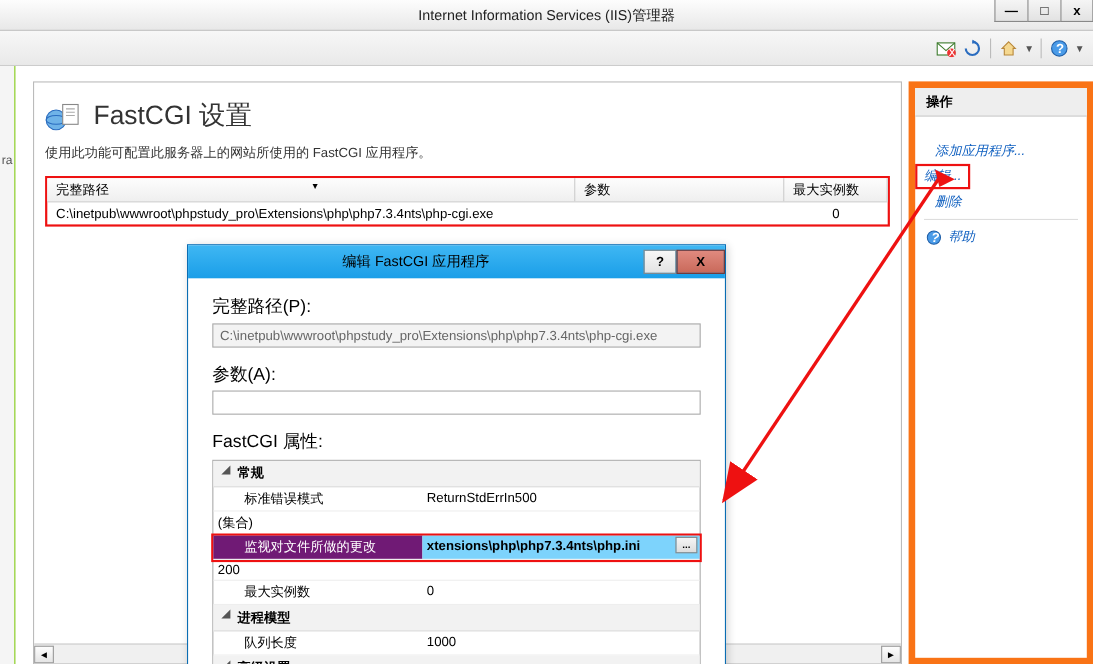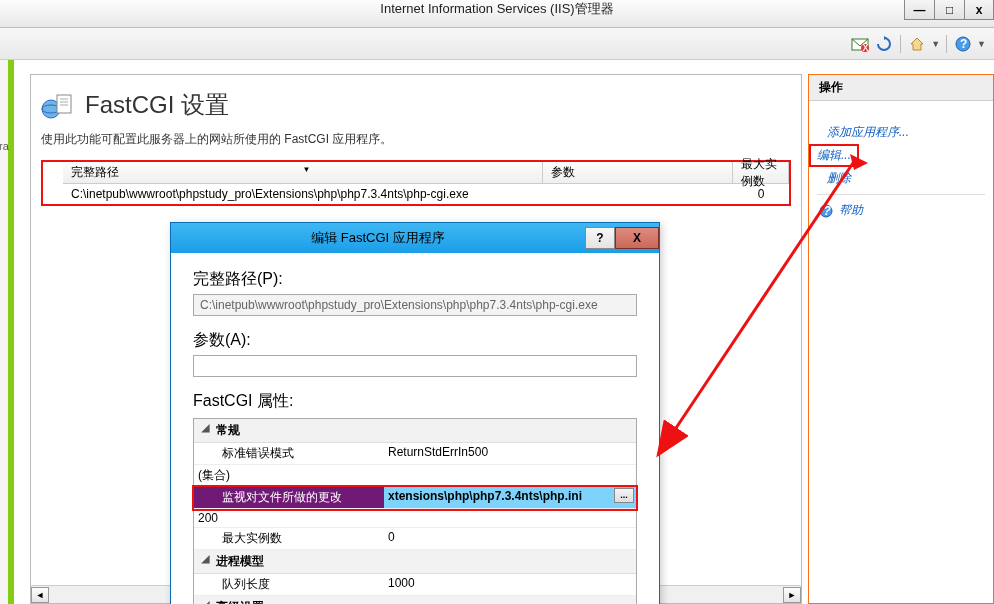--- a/index.html
+++ b/index.html
@@ -1,45 +1,45 @@
 <!DOCTYPE html>
 <html><head>
 <meta charset="utf-8">
 <style>
 * { box-sizing: border-box; margin: 0; padding: 0; font-family: "Microsoft YaHei", "Segoe UI", Tahoma, sans-serif; font-size: 12px; }
 body { background: #fff; width: 994px; height: 604px; overflow: hidden; position: relative; }
 
 
-.titlebar { height: 28px; background: linear-gradient(#fdfdfd, #e8e8e8); border-bottom: 1px solid #bbb; display: flex; align-items: flex-start; position: relative; }
+.titlebar { height: 28px; background: linear-gradient(#fdfdfd, #e8e8e8); border-bottom: 1px solid #bbb; display: flex; align-items: center; position: relative; }
 .titlebar-title { flex: 1; text-align: center; font-size: 13px; color: #222; }
 .titlebar-btns { position: absolute; right: 0; top: 0; display: flex; }
 .titlebar-btn { width: 30px; height: 20px; border: 1px solid #888; border-top: none; display: flex; align-items: center; justify-content: center; background: linear-gradient(#f5f5f5,#e2e2e2); font-weight: bold; font-family: Arial; }
 .titlebar-btn:first-child { border-right: none; }
 .titlebar-btn:nth-child(2) { border-right: none; }
 
 
 .toolbar { height: 32px; background: linear-gradient(#f7f7f7,#e9e9e9); border-bottom: 1px solid #ccc; display: flex; align-items: center; justify-content: flex-end; padding: 0 8px; gap: 4px; }
 .toolbar-icon { width: 20px; height: 20px; display: flex; align-items: center; justify-content: center; }
 .toolbar-sep { width: 1px; height: 18px; background: #bbb; margin: 0 2px; }
 
 
 .main-area { position: absolute; top: 60px; left: 0; right: 0; bottom: 0; display: flex; }
-.left-edge { width: 14px; background: #f5f5f5; border-right: 6px solid #84cc16; display: flex; align-items: flex-start; justify-content: center; padding-top: 80px; font-size: 11px; color: #555; writing-mode: horizontal-tb; }
+.left-edge { width: 14px; background: #f5f5f5; border-right: 1px solid #84cc16; display: flex; align-items: flex-start; justify-content: center; padding-top: 80px; font-size: 11px; color: #555; writing-mode: horizontal-tb; }
 .content-wrap { flex: 1; position: relative; padding: 14px 6px 0 16px; }
 .content-panel { border: 1px solid #bbb; background: #fff; height: 100%; padding: 14px 10px 0 10px; position: relative; overflow: hidden; }
-.actions-panel { width: 186px; border: 1px solid #f97316; background: #fff; margin-top: 14px; margin-right: 0; }
+.actions-panel { width: 168px; border: 6px solid #f97316; background: #fff; margin-top: 14px; margin-right: 0; }
 
 
 .page-header { display: flex; align-items: center; gap: 12px; margin-bottom: 10px; }
 .page-icon { width: 32px; height: 32px; }
 .page-title { font-size: 24px; font-weight: normal; color: #333; }
 .page-desc { font-size: 12px; color: #333; margin-bottom: 12px; }
 
 
-.data-table { border: 2px solid #e11; width: 100%; padding-left: 20px; }
+.data-table { border: 2px solid #e11; width: 100%; }
 .table-header { display: flex; background: linear-gradient(#fdfdfd,#efefef); border-bottom: 1px solid #ccc; height: 22px; align-items: center; }
 .table-header .cell { padding: 0 8px; border-right: 1px solid #ccc; font-size: 12px; height: 100%; display: flex; align-items: center; position: relative; }
 .table-row { display: flex; height: 20px; align-items: center; }
 .table-row .cell { padding: 0 8px; font-size: 12px; }
 .col-path { flex: 0 0 480px; }
 .col-param { flex: 0 0 190px; }
 .col-max { flex: 1; text-align: center; }
 .sort-arrow { position: absolute; left: 50%; top: 3px; font-size: 8px; }
 
 

